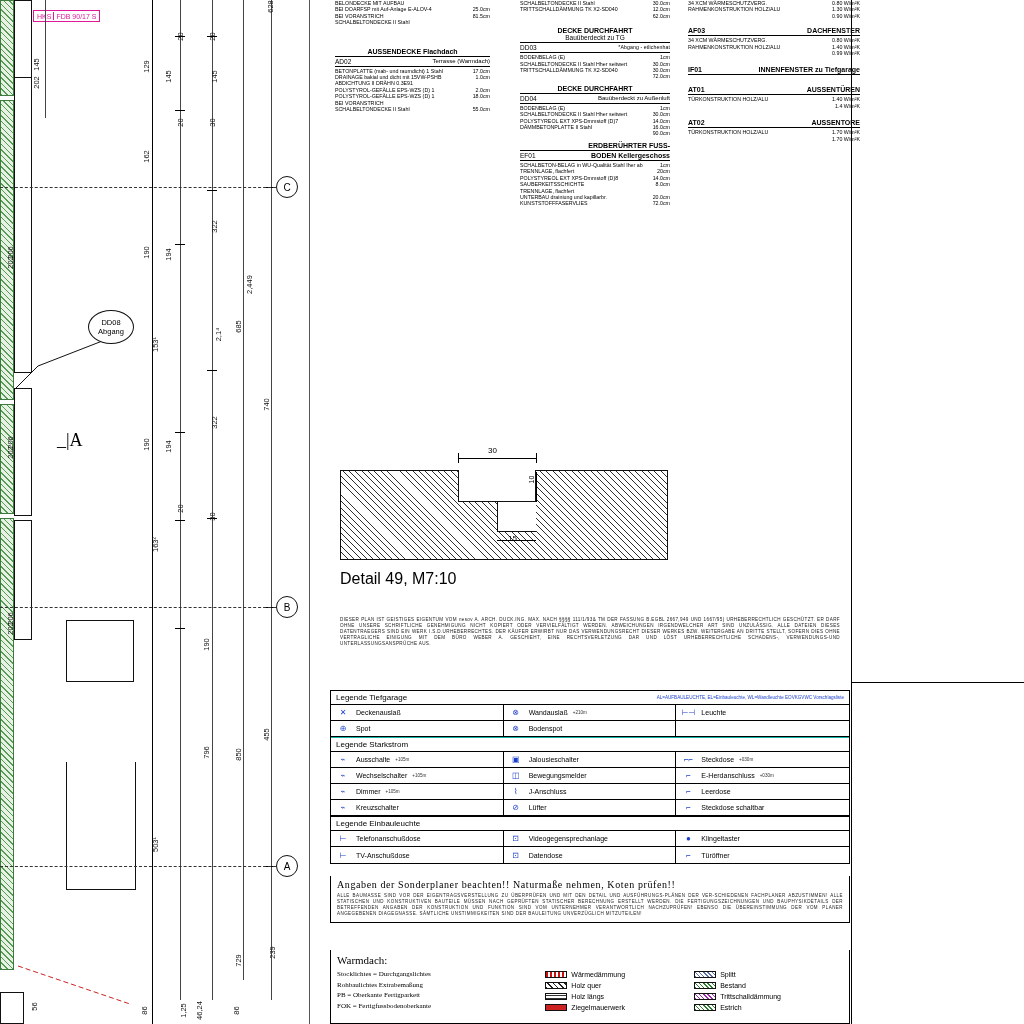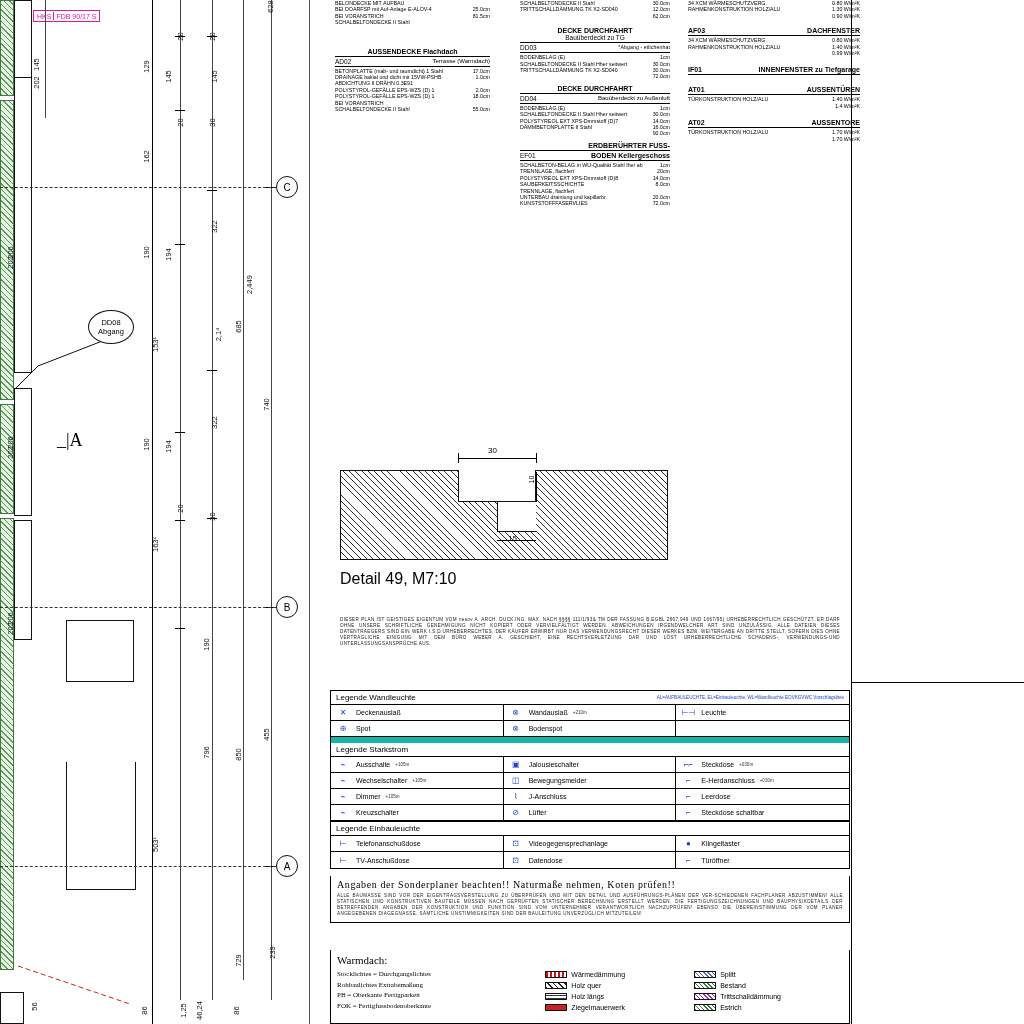--- a/index.html
+++ b/index.html
@@ -520,21 +520,21 @@
     <div class="det-label" style="left:168px; top:72px;">15</div>
   </div>
 
   <div id="detail-caption">Detail 49, M7:10</div>
 
   <div id="legal">DIESER PLAN IST GEISTIGES EIGENTUM VOM nesov A. ARCH. DUCK.ING. MAX. NACH §§§§ 111/1/93&amp; TM DER FASSUNG B.EGBL 2667,949 UND 1667/95) URHEBERRECHTLICH GESCHÜTZT. ER DARF OHNE UNSERE SCHRIFTLICHE GENEHMIGUNG NICHT KOPIERT ODER VERVIELFÄLTIGT WERDEN. ABWEICHUNGEN IRGENDWELCHER ART SIND UNZULÄSSIG. ALLE DATEIEN DIESES DATENTRAEGERS SIND EIN WERK I.S.D.URHEBERRECHTES. DER KÄUFER ERWIRBT NUR DAS VERWENDUNGSRECHT DIESER WERKES BZW. WEITERGABE AN DRITTE STELLT, SOFERN DIES OHNE VERTRAGLICHE EINIGUNG MIT DEM BÜRO WEBER A. GESCHIEHT, EINE RECHTSVERLETZUNG DAR UND LÖST URHEBERRECHTLICHE SCHADENS-, VERWENDUNGS-UND UNTERLASSUNGSANSPRÜCHE AUS.</div>
 
   <div id="legend">
 
     <div class="lg-head">
-      <span>Legende Wandleuchte</span>
+      <span>Legende Tiefgarage</span>
       <span class="note">AL=AUFBAULEUCHTE, EL=Einbauleuchte, WL=Wandleuchte EOVKGVWC  Vorschlagsliste</span>
     </div>
 
     <div class="lg-row">
       <div class="lg-cell">
         <span class="lg-sym">✕</span>
         <span>Deckenauslaß</span>
       </div>
       <div class="lg-cell">
         <span class="lg-sym">⊗</span>
@@ -555,21 +555,21 @@
       <div class="lg-cell">
         <span class="lg-sym">⊗</span>
         <span>Bodenspot</span>
       </div>
       <div class="lg-cell">
         <span class="lg-sym"></span>
         <span></span>
       </div>
     </div>
 
-    <div class="lg-head" style="border-top:6px solid #14b8a6;">
+    <div class="lg-head" style="border-top:1px solid #14b8a6;">
       <span>Legende Starkstrom</span>
     </div>
 
     <div class="lg-row">
       <div class="lg-cell">
         <span class="lg-sym">⌁</span>
         <span>Ausschalte</span>
         <span class="lg-sub">+105m</span>
       </div>
       <div class="lg-cell">

